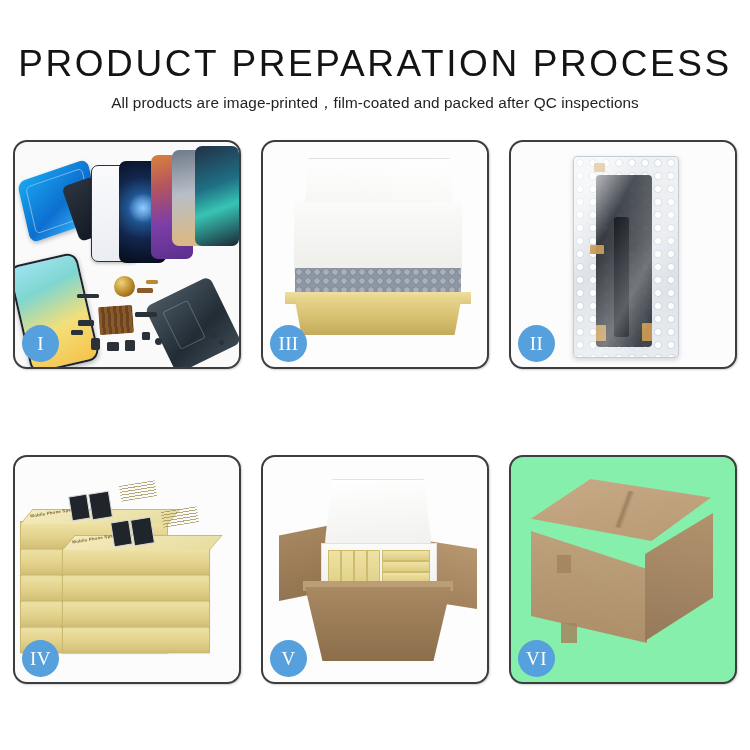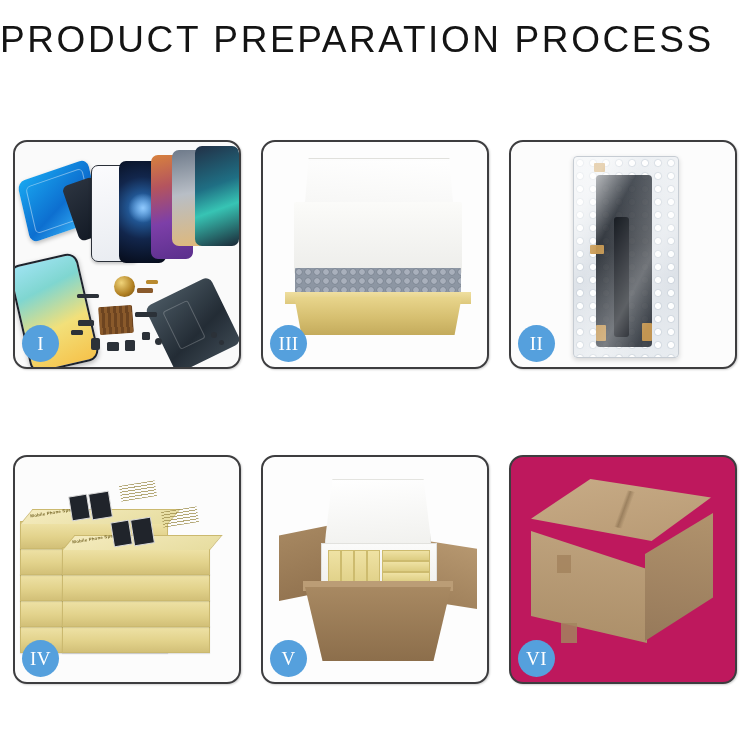--- a/index.html
+++ b/index.html
@@ -5,21 +5,21 @@
   html,body{margin:0;padding:0;}
   body{
     width:750px;height:750px;
     background:#ffffff;
     font-family:"Liberation Sans", sans-serif;
     overflow:hidden;
   }
   .page{position:relative;width:750px;height:750px;}
 
   
-  .header{padding-top:20px;text-align:left;}
+  .header{padding-top:44px;text-align:center;}
   .title{
     font-size:37px;
     font-weight:500;
     letter-spacing:2.6px;
     color:#141414;
     line-height:1.08;
     white-space:nowrap;
   }
   .subtitle{
     margin-top:9px;
@@ -265,21 +265,21 @@
     position:absolute;left:42px;top:130px;width:146px;height:74px;
     background:linear-gradient(180deg,#a88962,#8c6e4b);
     clip-path:polygon(0 0,100% 0,88% 100%,12% 100%);
   }
   .cartonTopEdge{
     position:absolute;left:40px;top:124px;width:150px;height:10px;
     background:#bb9d76;
   }
 
   
-  .p6{background:#be185d;}
+  .p6{background:#86efac;}
   .ctn-top{
     position:absolute;left:20px;top:22px;width:180px;height:62px;
     background:linear-gradient(170deg,#c7ab86,#b89a74);
     clip-path:polygon(33% 0,100% 30%,67% 100%,0 64%);
   }
   .ctn-top-seam{
     position:absolute;left:62px;top:26px;width:104px;height:54px;
     background:linear-gradient(110deg,rgba(0,0,0,0) 46%,rgba(120,95,65,.5) 49%,rgba(0,0,0,0) 53%);
     clip-path:polygon(20% 0,100% 34%,80% 100%,0 62%);
   }
@@ -295,20 +295,21 @@
   }
   .ctn-tape{position:absolute;background:#a3845e;opacity:.85;}
 </style>
 </head>
 <body>
 
 <div class="page">
 
   <div class="header">
     <div class="title">PRODUCT PREPARATION PROCESS</div>
+    <div class="subtitle">All products are image-printed，film-coated and packed after QC inspections</div>
   </div>
 
   <div class="grid">
 
     <div class="panel p1">
       <div class="stage">
         <div class="ph ph-blue"></div>
         <div class="ph ph-dark"></div>
         <div class="ph ph-glass"></div>
         <div class="ph ph-spark"></div>

